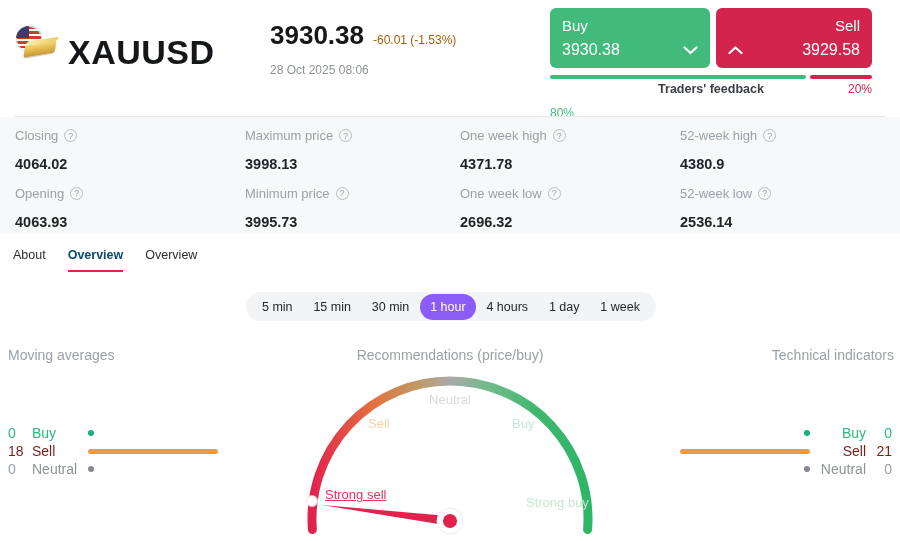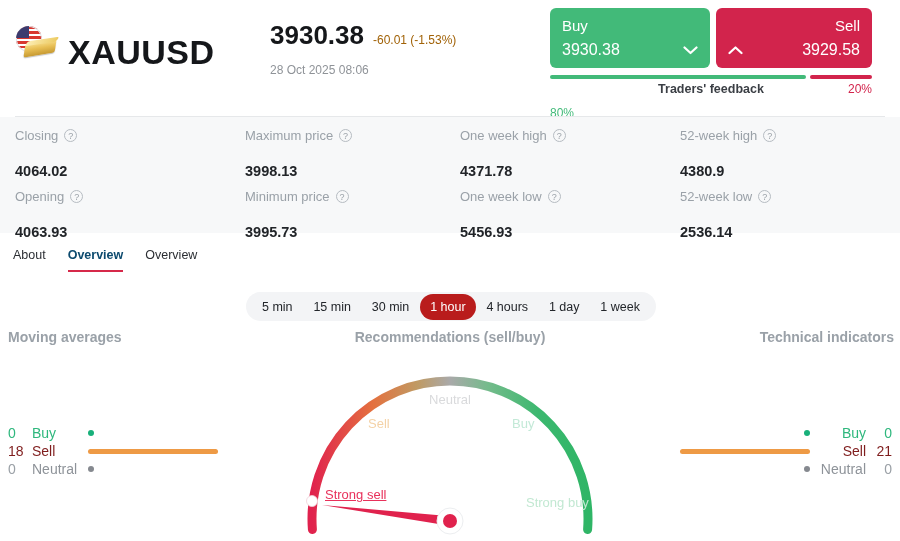--- a/index.html
+++ b/index.html
@@ -39,38 +39,38 @@
   .fb-row { position:absolute; left:550px; top:82px; width:322px; display:flex; justify-content:space-between; font-size:12px; }
   .fb-buy-pct { color:#42ba79;margin-top:24px; }
   .fb-label { color:#3b3f45; font-size:12.5px;font-weight:bold; }
   .fb-sell-pct { color:#d2244c; }
 
   
   .stats-divider { position:absolute; left:15px; right:15px; top:116px; height:1px; background:#e6e8ea; }
   .stats { position:absolute; left:0; top:117px; width:900px; height:116px; background:#f7f8f9;
            display:grid; grid-template-columns:230px 215px 220px 1fr; padding:11px 15px 0 15px; row-gap:10px; }
   .stat-label { display:flex; align-items:center; gap:6px; font-size:13px; color:#9aa1a8; }
-  .stat-value { font-size:14.5px; font-weight:700; color:#212428; margin-top:20px; }
+  .stat-value { font-size:14.5px; font-weight:700; color:#212428; margin-top:13px; }
   .help-icon { display:inline-flex; align-items:center; justify-content:center; width:13px; height:13px;
                border:1px solid #b6bcc2; border-radius:50%; font-size:9px; color:#9aa1a8; cursor:pointer; }
 
   
   .tabs { position:absolute; left:13px; top:248px; display:flex; gap:22px; }
   .tab { font-size:12.5px; color:#2b2e33; padding-bottom:8px; cursor:pointer; border-bottom:2.5px solid transparent; }
   .tab.active { color:#0c4a6e; font-weight:700; border-bottom-color:#d6294a; }
 
   
   .tf-wrap { position:absolute; left:246px; top:292px; width:410px; height:29px; background:#f3f4f6;
              border-radius:15px; display:flex; align-items:center; justify-content:space-between; padding:0 6px; }
   .tf-btn { border:none; background:transparent; font-family:inherit; font-size:12.5px; color:#23262b;
             padding:6px 10px; border-radius:13px; cursor:pointer; white-space:nowrap; }
-  .tf-btn.active { background:#b91c1c; color:#fff; }
-
-  
-  .panel-title { position:absolute; top:329px; font-size:14px; color:#9aa1a8;font-weight:bold; }
+  .tf-btn.active { background:#8b5cf6; color:#fff; }
+
+  
+  .panel-title { position:absolute; top:347px; font-size:14px; color:#9aa1a8; }
   .t-left { left:8px; }
   .t-center { left:300px; width:300px; text-align:center; }
   .t-right { right:6px; text-align:right; }
 
   .rows-left { position:absolute; left:8px; top:424px; }
   .rows-right { position:absolute; right:8px; top:424px; }
   .srow { display:flex; align-items:center; height:18px; font-size:14px; }
   .rows-left .srow .val { width:24px; }
   .rows-left .srow .lab { width:56px; }
   .rows-right .srow { justify-content:flex-end; }
@@ -197,21 +197,21 @@
           <span>Minimum price</span>
           <span class="help-icon">?</span>
         </div>
         <div class="stat-value">3995.73</div>
       </div>
       <div>
         <div class="stat-label">
           <span>One week low</span>
           <span class="help-icon">?</span>
         </div>
-        <div class="stat-value">5456.93</div>
+        <div class="stat-value">2696.32</div>
       </div>
       <div>
         <div class="stat-label">
           <span>52-week low</span>
           <span class="help-icon">?</span>
         </div>
         <div class="stat-value">2536.14</div>
       </div>
     </div>
 
@@ -225,21 +225,21 @@
       <button class="tf-btn">5 min</button>
       <button class="tf-btn">15 min</button>
       <button class="tf-btn">30 min</button>
       <button class="tf-btn active">1 hour</button>
       <button class="tf-btn">4 hours</button>
       <button class="tf-btn">1 day</button>
       <button class="tf-btn">1 week</button>
     </div>
 
   <div class="panel-title t-left">Moving averages</div>
-  <div class="panel-title t-center">Recommendations (sell/buy)</div>
+  <div class="panel-title t-center">Recommendations (price/buy)</div>
   <div class="panel-title t-right">Technical indicators</div>
 
   <div class="rows-left">
     <div class="srow">
       <span class="val c-buy">0</span>
       <span class="lab c-buy">Buy</span>
       <span class="bar-slot">
           <div class="hdot buy"></div>
         </span>
     </div>

